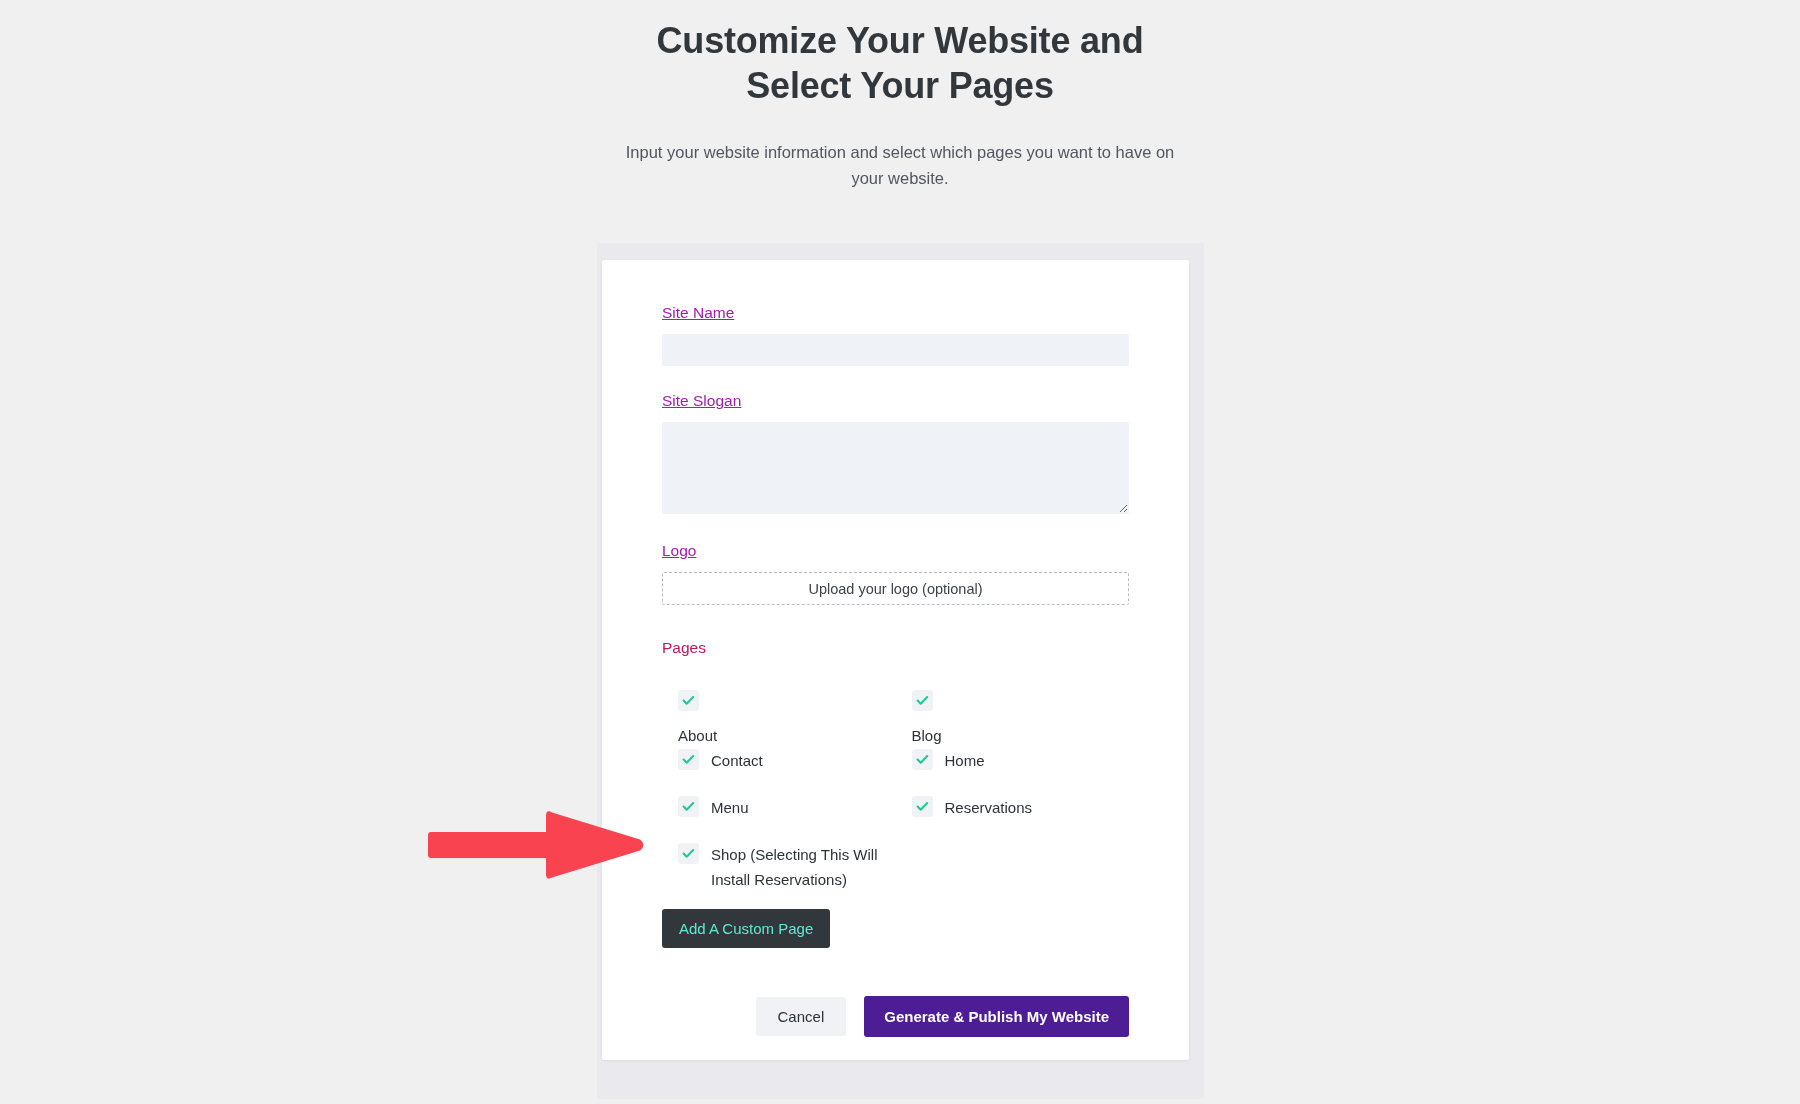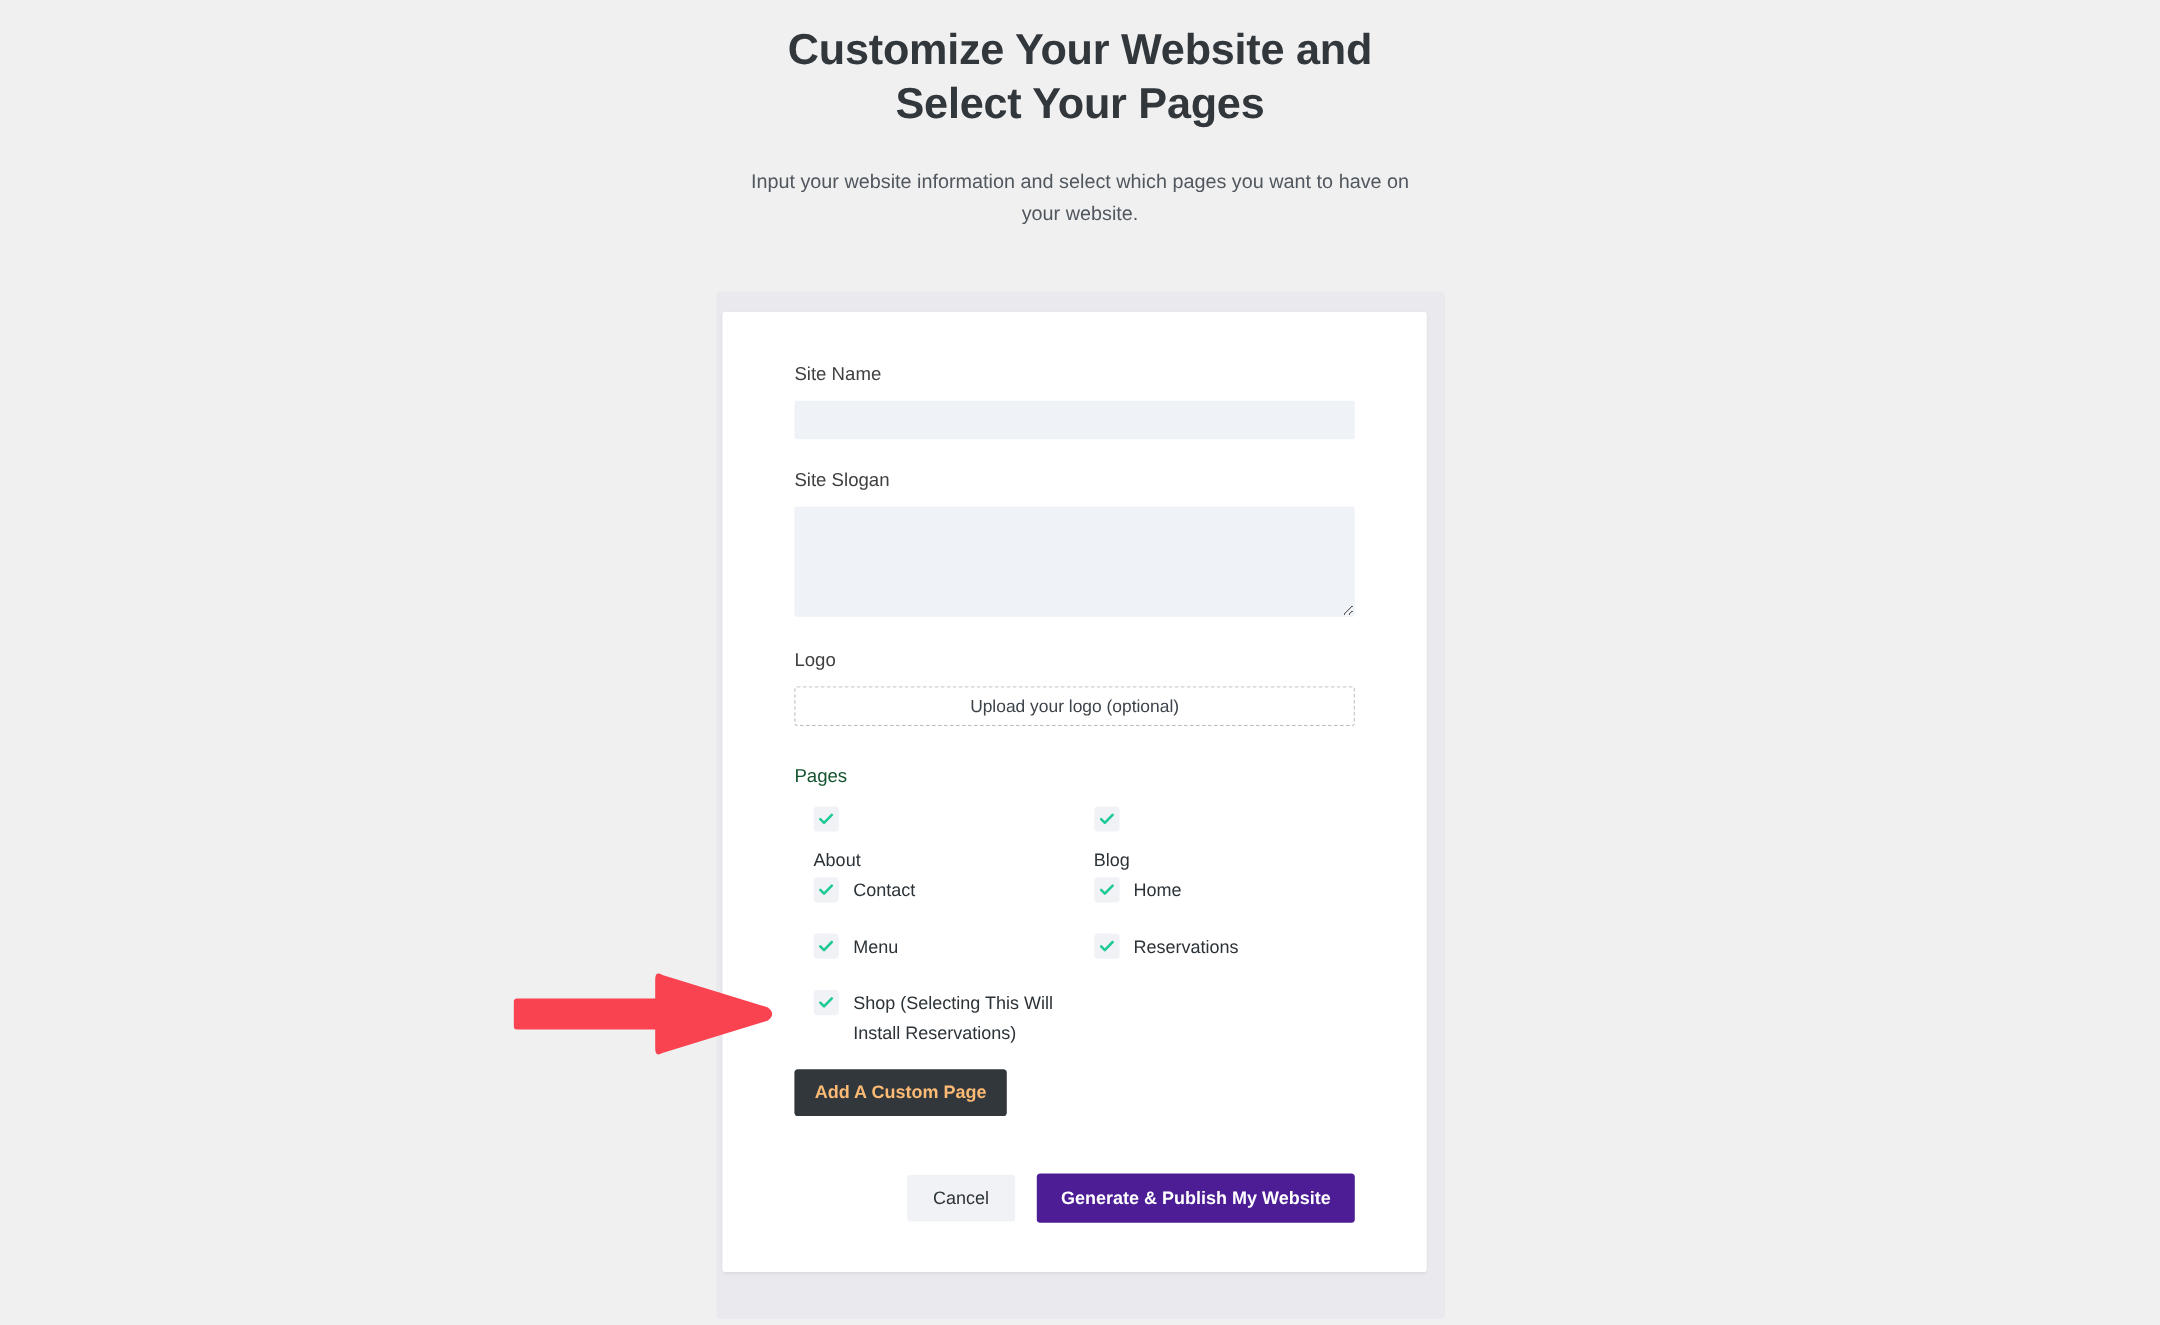--- a/index.html
+++ b/index.html
@@ -64,23 +64,24 @@
     box-shadow: 0 1px 3px rgba(0,0,0,0.06);
   }
 
   .card-inner {
     padding: 44px 60px 0 60px;
   }
 
   
   .field-label {
     font-size: 15.5px;
-    color: #404040;
+    color: #a21caf;
     margin-bottom: 12px;
     display: block;
+    text-decoration: underline;
   }
 
   .text-input {
     width: 100%;
     height: 32px;
     background: #eff2f6;
     border: 1px solid #eff2f6;
     border-radius: 2px;
     font-family: "Liberation Sans", sans-serif;
     font-size: 15px;
@@ -125,22 +126,22 @@
   .upload-box-label {
     font-size: 14.5px;
     color: #3c434a;
   }
 
   
   .pages-block { margin-bottom: 0; }
 
   .pages-label {
     font-size: 15.5px;
-    color: #14532d;
-    margin-bottom: 14px;
+    color: #be185d;
+    margin-bottom: 32px;
     display: block;
   }
 
   .pages-grid {
     display: grid;
     grid-template-columns: 1fr 1fr;
     column-gap: 16px;
     row-gap: 0;
     padding-left: 16px;
   }
@@ -183,24 +184,24 @@
   .opt-about, .opt-contact, .opt-menu { grid-column: 1; }
   .opt-blog, .opt-home, .opt-reserv   { grid-column: 2; }
 
   .opt-shop .page-option-label { max-width: 190px; }
 
   
   .add-page-row { margin-top: 16px; }
 
   .add-page-button {
     background: #32373c;
-    color: #fdba74;
-    font-family: "Liberation Sans", sans-serif;
-    font-size: 15px;
-    font-weight: bold;
+    color: #5eead4;
+    font-family: "Liberation Sans", sans-serif;
+    font-size: 15px;
+    font-weight: normal;
     border: none;
     border-radius: 3px;
     padding: 11px 17px;
     cursor: pointer;
     display: inline-block;
   }
 
   
   .card-actions {
     display: flex;

